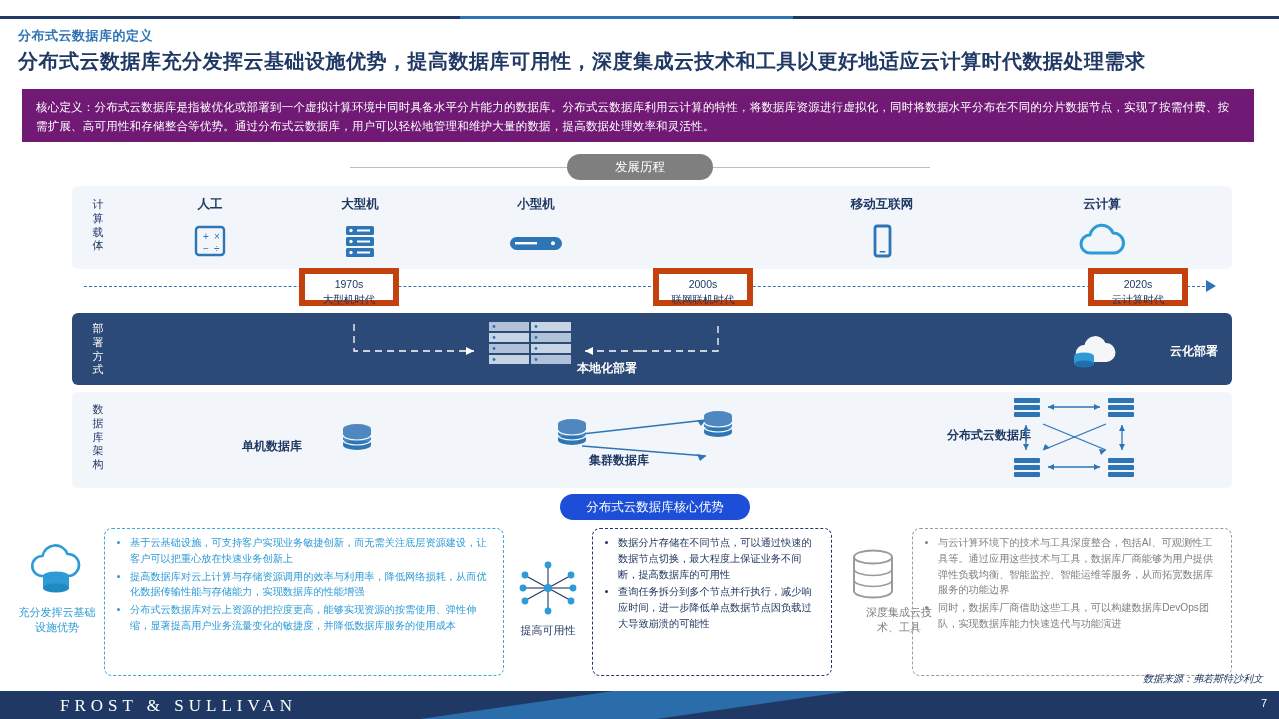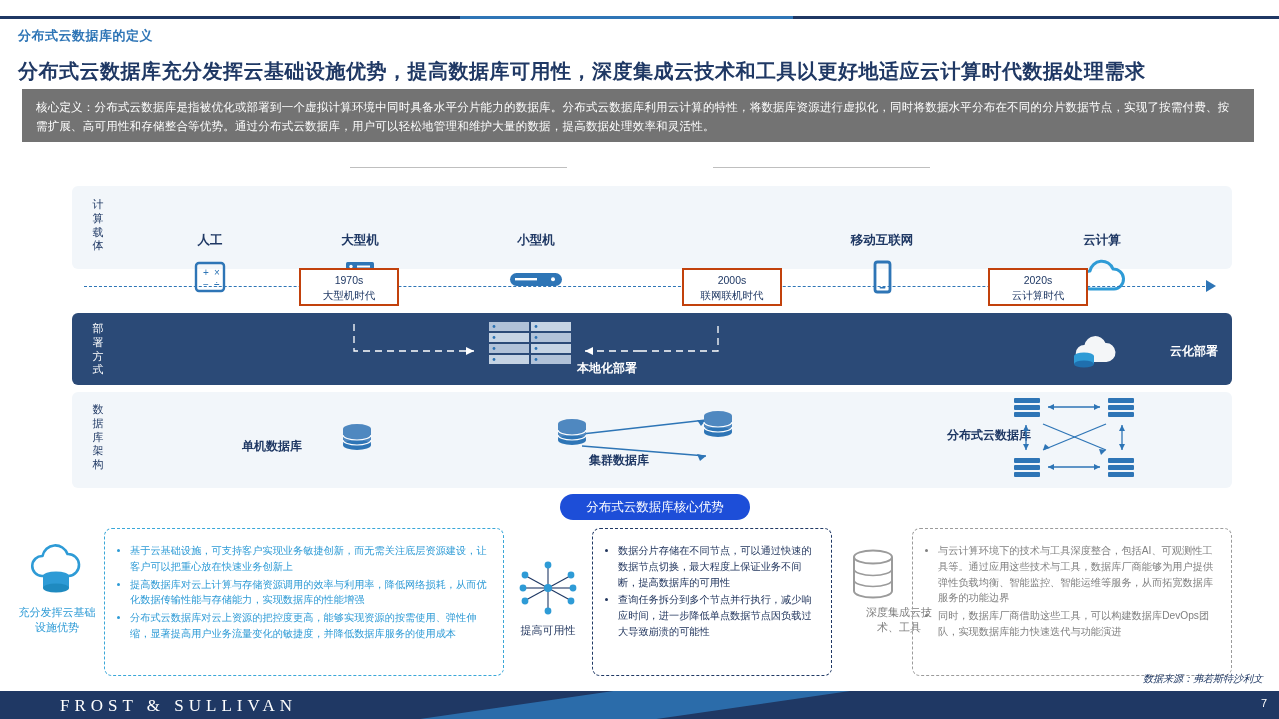--- a/index.html
+++ b/index.html
@@ -29,31 +29,31 @@
   .kicker {
     position: absolute;
     left: 18px; top: 27px;
     font-size: 13px;
     font-weight: bold;
     color: #2e75b6;
     letter-spacing: 0.5px;
   }
   .headline {
     position: absolute;
-    left: 18px; top: 58px;
+    left: 18px; top: 48px;
     font-size: 20px;
     font-weight: bold;
     color: #1f3864;
     letter-spacing: 0.5px;
   }
   .definition-box {
     position: absolute;
     left: 22px; top: 89px;
     width: 1232px; height: 53px;
-    background: #737373;
+    background: #701a75;
     color: #ffffff;
     font-size: 11.5px;
     line-height: 1.65;
     padding: 9px 14px;
     box-sizing: border-box;
     letter-spacing: 0.2px;
   }
   
   .pill-grey {
     position: absolute;
@@ -117,21 +117,20 @@
     text-align: center;
   }
   .rowlabel.dark { color: #1f3864; }
   .rowlabel.light { color: #ffffff; }
 
   .carrier-col {
     position: absolute;
     top: 196px;
     width: 120px;
     text-align: center;
-    margin-top: 36px;
   }
   .carrier-col .cl {
     font-size: 12.5px;
     font-weight: bold;
     color: #1f3864;
     display: block;
   }
   .carrier-col .ic {
     display: block;
     margin-top: 8px;
@@ -150,21 +149,21 @@
     width: 0; height: 0;
     border-left: 10px solid #2e75b6;
     border-top: 6px solid transparent;
     border-bottom: 6px solid transparent;
   }
   .tl-box {
     position: absolute;
     top: 268px;
     width: 100px; height: 38px;
     background: #ffffff;
-    border: 2px solid #c2410c;
+    border: 6px solid #c2410c;
     text-align: center;
     font-size: 10.5px;
     color: #1f3864;
     line-height: 1.45;
     padding-top: 3px;
     box-sizing: border-box;
   }
   .tl-box b { font-weight: normal; display:block; }
   
   .dep-label {
@@ -178,21 +177,21 @@
     font-size: 12px;
     font-weight: bold;
     color: #1f3864;
   }
   
   .adv-card {
     position: absolute;
     top: 528px;
     height: 148px;
     box-sizing: border-box;
-    padding: 14px 12px;
+    padding: 6px 12px;
     font-size: 10.2px;
     line-height: 1.55;
   }
   .adv-card ul { margin: 0; padding-left: 13px; }
   .adv-card li { margin: 0 0 2px 0; }
   .adv-1 {
     left: 104px; width: 400px;
     border: 1px dashed #3aa7d8;
     border-radius: 8px;
     color: #2e9bd6;
@@ -263,20 +262,21 @@
 
   <div class="top-rule"></div>
 
   <div class="kicker">分布式云数据库的定义</div>
   <div class="headline">分布式云数据库充分发挥云基础设施优势，提高数据库可用性，深度集成云技术和工具以更好地适应云计算时代数据处理需求</div>
 
   <div class="definition-box">核心定义：分布式云数据库是指被优化或部署到一个虚拟计算环境中同时具备水平分片能力的数据库。分布式云数据库利用云计算的特性，将数据库资源进行虚拟化，同时将数据水平分布在不同的分片数据节点，实现了按需付费、按需扩展、高可用性和存储整合等优势。通过分布式云数据库，用户可以轻松地管理和维护大量的数据，提高数据处理效率和灵活性。</div>
 
   <div class="pill-line-l"></div>
   <div class="pill-line-r"></div>
+  <div class="pill-grey">发展历程</div>
 
   <div class="band band-carrier"></div>
   <div class="rowlabel dark" style="left:90px; top:198px;">计算载体</div>
 
   <div class="carrier-col" style="left:150px;">
     <span class="cl">人工</span>
     <span class="ic">
       <svg width="40" height="40" viewBox="0 0 40 40">
         <rect x="6" y="6" width="28" height="28" rx="3" fill="none" stroke="#2e75b6" stroke-width="2.4"></rect>
         <text x="13" y="19" font-size="10" fill="#2e75b6" font-family="Liberation Sans">+</text>
@@ -335,25 +335,25 @@
     </span>
   </div>
 
   <div class="tl-line"></div>
   <div class="tl-arrow"></div>
 
   <div class="tl-box" style="left:299px;">
     <b>1970s</b>
     <b>大型机时代</b>
   </div>
-  <div class="tl-box" style="left:682px;">
+  <div class="tl-box" style="left:653px;">
     <b>2000s</b>
     <b>联网联机时代</b>
   </div>
-  <div class="tl-box" style="left:988px;">
+  <div class="tl-box" style="left:1088px;">
     <b>2020s</b>
     <b>云计算时代</b>
   </div>
 
   <div class="band band-deploy"></div>
   <div class="rowlabel light" style="left:90px; top:322px;">部署方式</div>
 
   <svg style="position:absolute; left:340px; top:318px;" width="400" height="70">
     <path d="M14 6 L14 33 L134 33" fill="none" stroke="#ffffff" stroke-width="1.3" stroke-dasharray="7 5"></path>
     <path d="M134 33 l-8 -4 l0 8 z" fill="#ffffff"></path>

